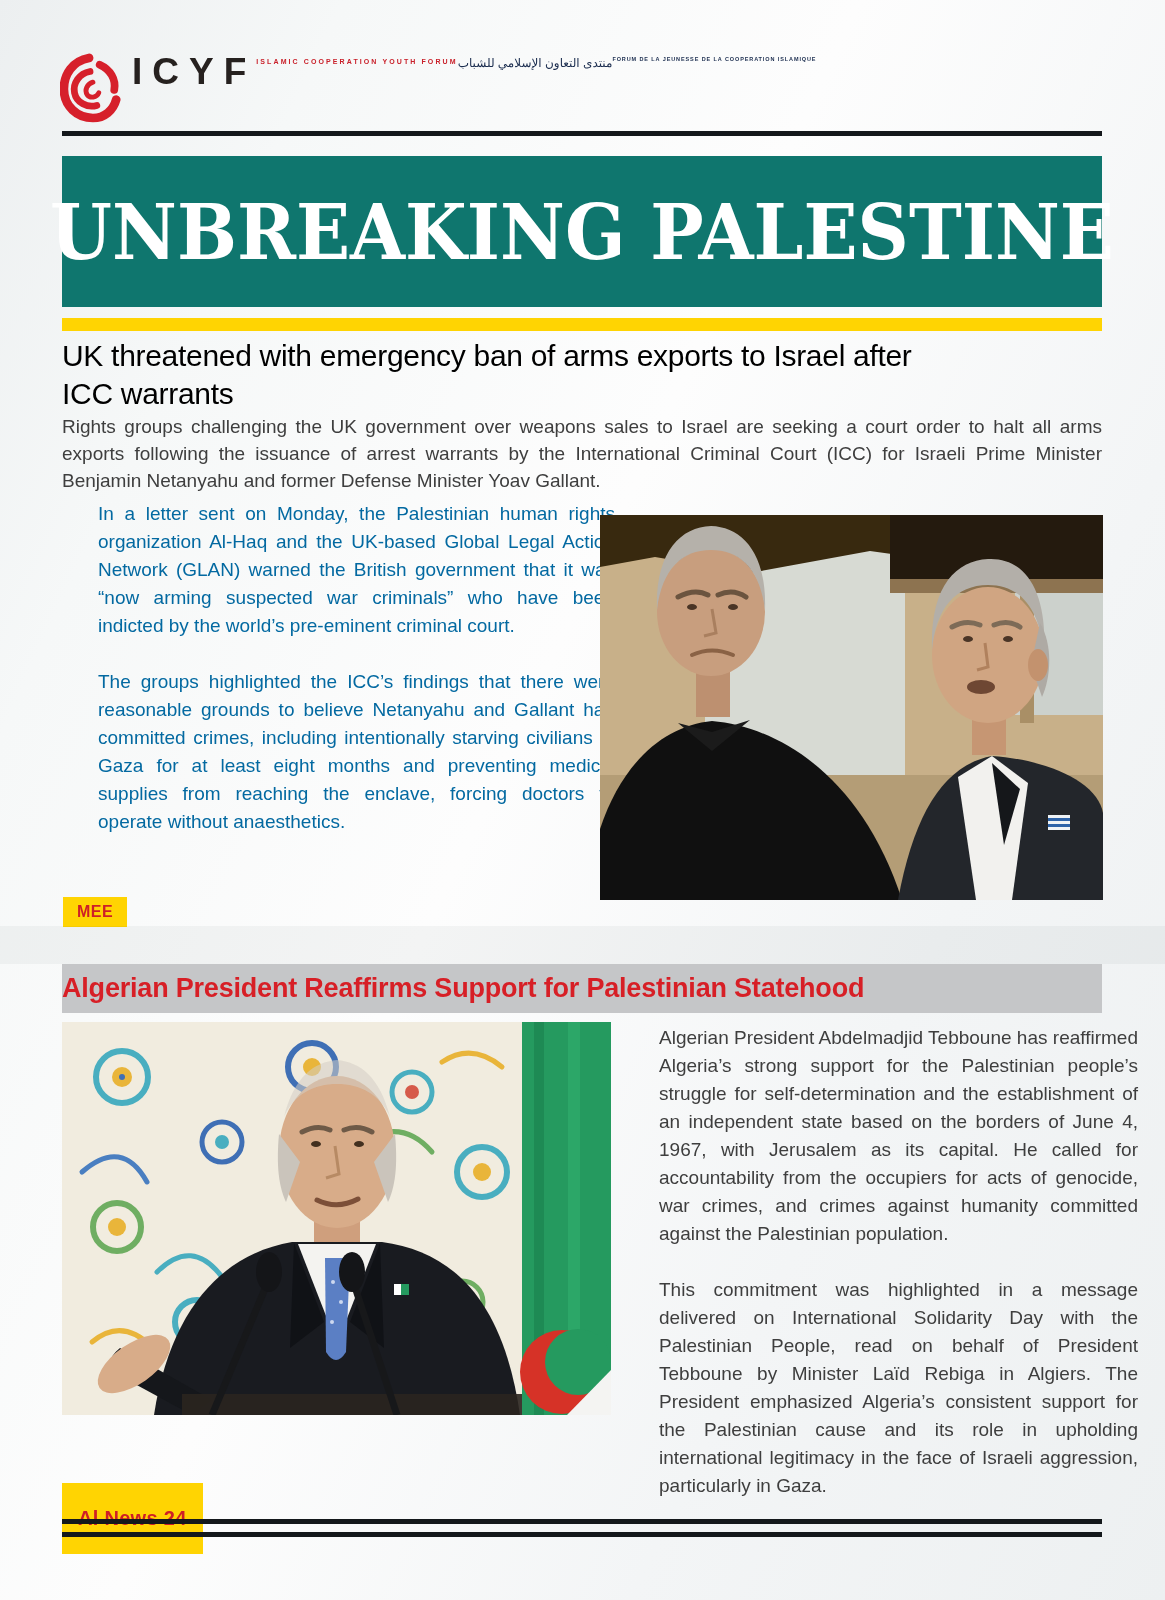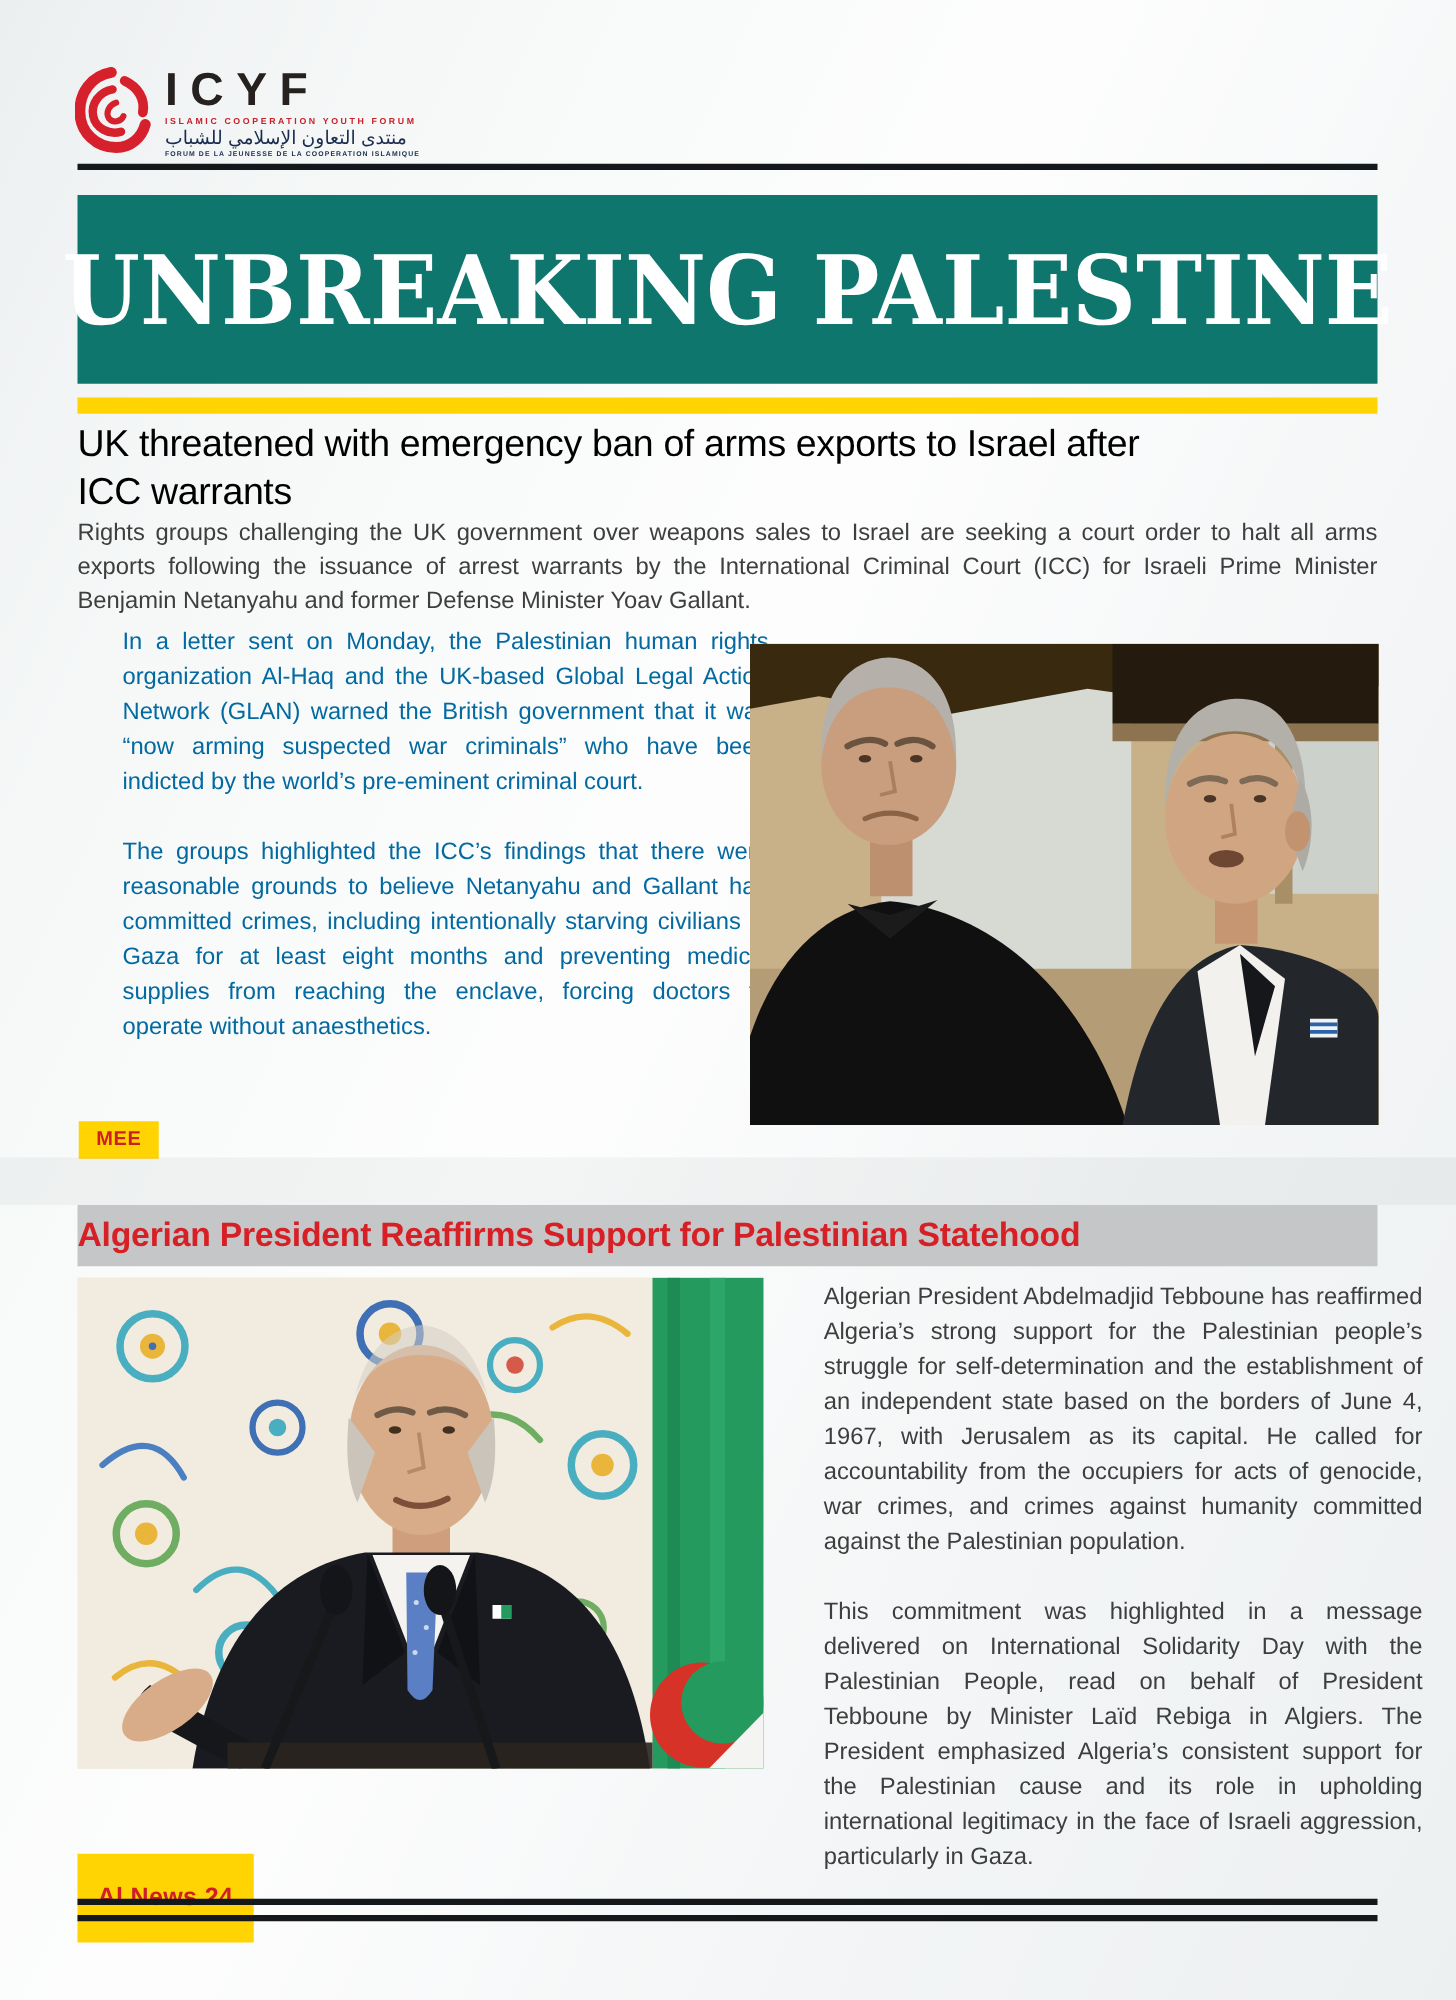--- a/index.html
+++ b/index.html
@@ -5,24 +5,24 @@
   html,body{margin:0;padding:0;}
   body{
     width:1165px;height:1600px;position:relative;overflow:hidden;
     font-family:"Liberation Sans",sans-serif;
     background:linear-gradient(115deg,#eceff0 0%,#f6f8f8 18%,#fdfdfd 45%,#f3f5f6 72%,#edf0f1 100%);
   }
   .abs{position:absolute;}
   
   .logo{left:60px;top:50px;display:flex;align-items:flex-start;gap:10px;}
   .logo-rose{width:62px;height:74px;}
-  .logo-text{display:flex;flex-direction:column;padding-top:4px;}
+  .logo-text{display:flex;flex-direction:row;padding-top:4px;}
   .logo-acronym{font-size:37px;font-weight:bold;color:#26211f;letter-spacing:10px;line-height:36px;}
   .logo-tag-en{font-size:7px;font-weight:bold;color:#c9202a;letter-spacing:2.1px;margin-top:4px;white-space:nowrap;}
-  .logo-tag-ar{font-size:15px;color:#1a2c4e;direction:rtl;text-align:left;line-height:17px;margin-top:1px;white-space:nowrap;}
+  .logo-tag-ar{font-size:12px;color:#1a2c4e;direction:rtl;text-align:left;line-height:17px;margin-top:1px;white-space:nowrap;}
   .logo-tag-fr{font-size:5.5px;font-weight:bold;color:#1a2c4e;letter-spacing:0.9px;margin-top:2px;white-space:nowrap;}
   
   .rule-top{left:62px;top:131px;width:1040px;height:5px;background:#14181b;}
   .banner{left:62px;top:156px;width:1040px;height:151px;background:#0f766e;display:flex;align-items:center;justify-content:center;}
   .banner-title{font-family:"DejaVu Serif","Liberation Serif",serif;font-weight:bold;font-size:71px;color:#ffffff;white-space:nowrap;transform:scaleY(1.08);letter-spacing:0px;}
   .yellow-bar{left:62px;top:318px;width:1040px;height:13px;background:#ffd402;}
   .section-gap{left:0;top:926px;width:1165px;height:38px;background:rgba(30,45,55,0.045);}
   .rule-b1{left:62px;top:1519px;width:1040px;height:5px;background:#14181b;}
   .rule-b2{left:62px;top:1532px;width:1040px;height:5px;background:#14181b;}
   

